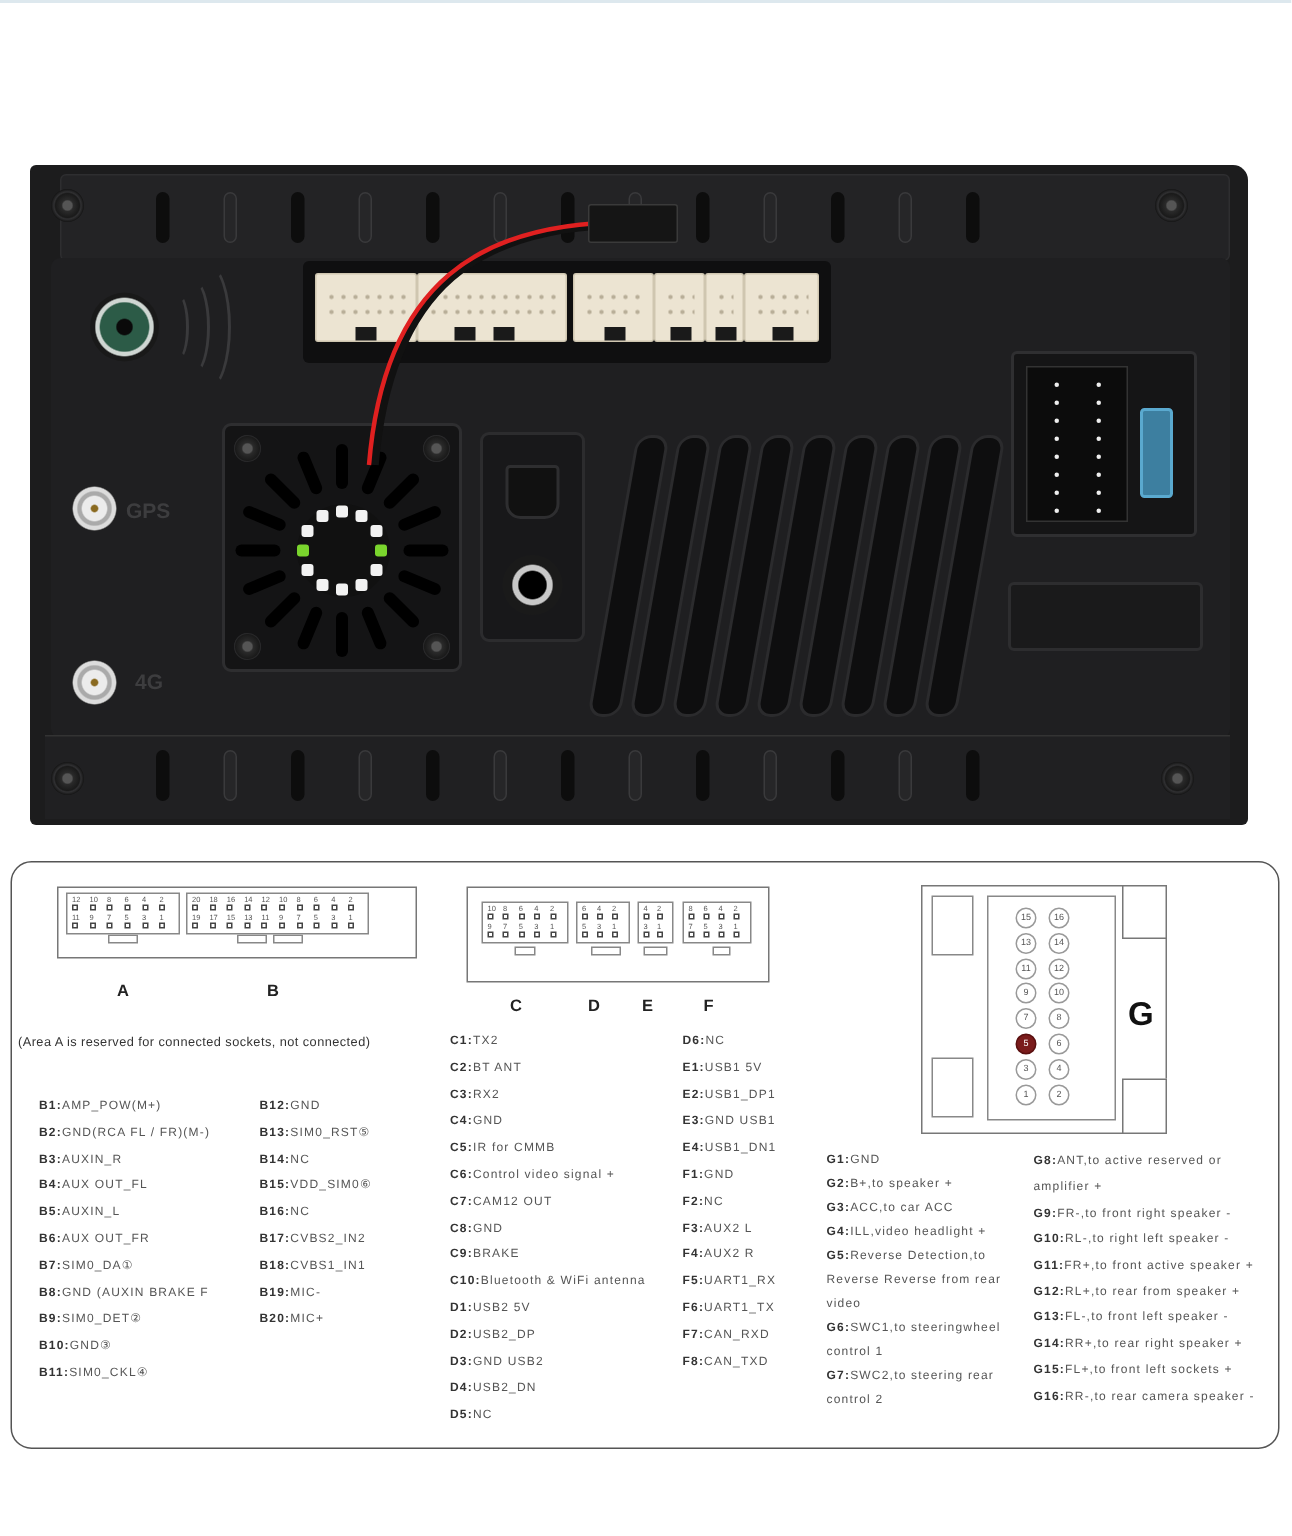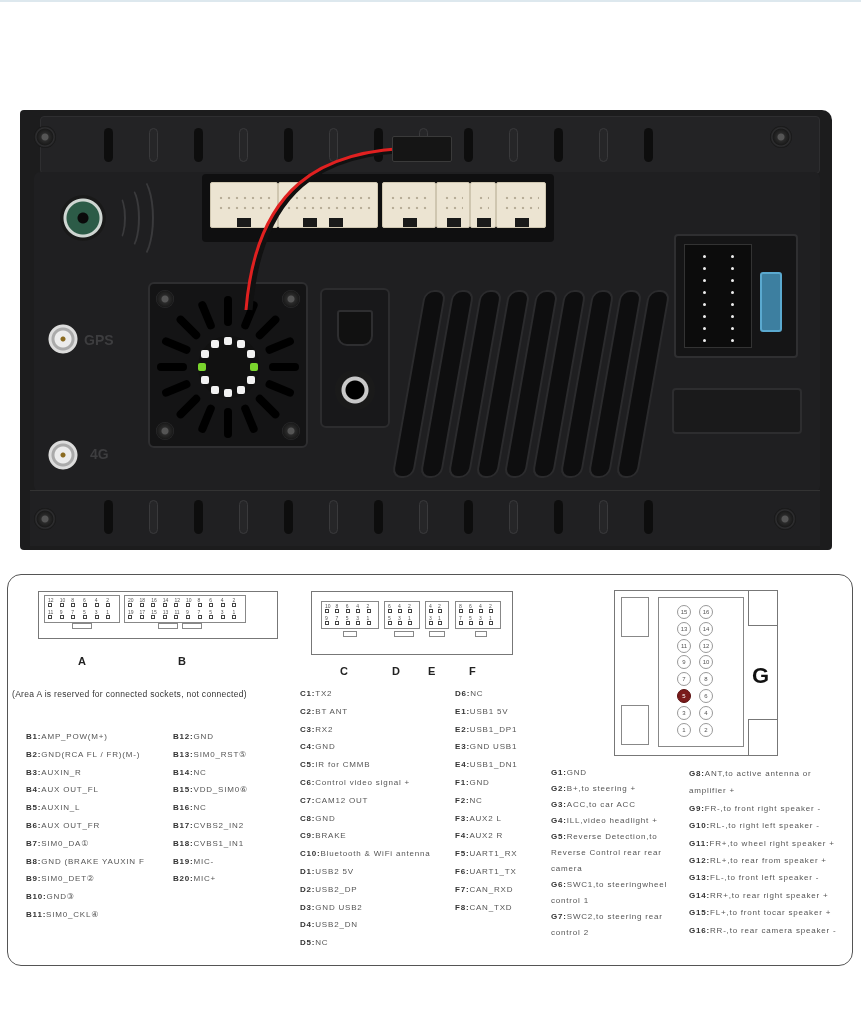--- a/index.html
+++ b/index.html
@@ -414,21 +414,21 @@
   <div class="g-big" style="left:744px;top:88px">G</div>
 
   <div class="pinlist" id="list-b1" style="left:18px;top:153px">
       <div><b>B1:</b><span>AMP_POW(M+)</span></div>
       <div><b>B2:</b><span>GND(RCA FL / FR)(M-)</span></div>
       <div><b>B3:</b><span>AUXIN_R</span></div>
       <div><b>B4:</b><span>AUX OUT_FL</span></div>
       <div><b>B5:</b><span>AUXIN_L</span></div>
       <div><b>B6:</b><span>AUX OUT_FR</span></div>
       <div><b>B7:</b><span>SIM0_DA①</span></div>
-      <div><b>B8:</b><span>GND (BRAKE YAUXIN F</span></div>
+      <div><b>B8:</b><span>GND (AUXIN BRAKE F</span></div>
       <div><b>B9:</b><span>SIM0_DET②</span></div>
       <div><b>B10:</b><span>GND③</span></div>
       <div><b>B11:</b><span>SIM0_CKL④</span></div>
     </div>
   <div class="pinlist" id="list-b2" style="left:165px;top:153px">
       <div><b>B12:</b><span>GND</span></div>
       <div><b>B13:</b><span>SIM0_RST⑤</span></div>
       <div><b>B14:</b><span>NC</span></div>
       <div><b>B15:</b><span>VDD_SIM0⑥</span></div>
       <div><b>B16:</b><span>NC</span></div>
@@ -464,36 +464,36 @@
       <div><b>F2:</b><span>NC</span></div>
       <div><b>F3:</b><span>AUX2 L</span></div>
       <div><b>F4:</b><span>AUX2 R</span></div>
       <div><b>F5:</b><span>UART1_RX</span></div>
       <div><b>F6:</b><span>UART1_TX</span></div>
       <div><b>F7:</b><span>CAN_RXD</span></div>
       <div><b>F8:</b><span>CAN_TXD</span></div>
     </div>
   <div class="pinlist" id="list-g1" style="left:543px;top:190px;line-height:16px">
       <div><b>G1:</b><span>GND</span></div>
-      <div><b>G2:</b><span>B+,to steering +</span></div>
+      <div><b>G2:</b><span>B+,to speaker +</span></div>
       <div><b>G3:</b><span>ACC,to car ACC</span></div>
       <div><b>G4:</b><span>ILL,video headlight +</span></div>
       <div><b>G5:</b><span>Reverse Detection,to</span></div>
-      <div><span>Reverse Control rear rear</span></div>
-      <div><span>camera</span></div>
+      <div><span>Reverse Reverse from rear</span></div>
+      <div><span>video</span></div>
       <div><b>G6:</b><span>SWC1,to steeringwheel</span></div>
       <div><span>control 1</span></div>
       <div><b>G7:</b><span>SWC2,to steering rear</span></div>
       <div><span>control 2</span></div>
     </div>
   <div class="pinlist" id="list-g2" style="left:681px;top:190px;line-height:17.4px">
-      <div><b>G8:</b><span>ANT,to active antenna or</span></div>
+      <div><b>G8:</b><span>ANT,to active reserved or</span></div>
       <div><span>amplifier +</span></div>
       <div><b>G9:</b><span>FR-,to front right speaker -</span></div>
       <div><b>G10:</b><span>RL-,to right left speaker -</span></div>
-      <div><b>G11:</b><span>FR+,to wheel right speaker +</span></div>
+      <div><b>G11:</b><span>FR+,to front active speaker +</span></div>
       <div><b>G12:</b><span>RL+,to rear from speaker +</span></div>
       <div><b>G13:</b><span>FL-,to front left speaker -</span></div>
       <div><b>G14:</b><span>RR+,to rear right speaker +</span></div>
-      <div><b>G15:</b><span>FL+,to front tocar speaker +</span></div>
+      <div><b>G15:</b><span>FL+,to front left sockets +</span></div>
       <div><b>G16:</b><span>RR-,to rear camera speaker -</span></div>
     </div>
 </div>
 
 </body></html>

